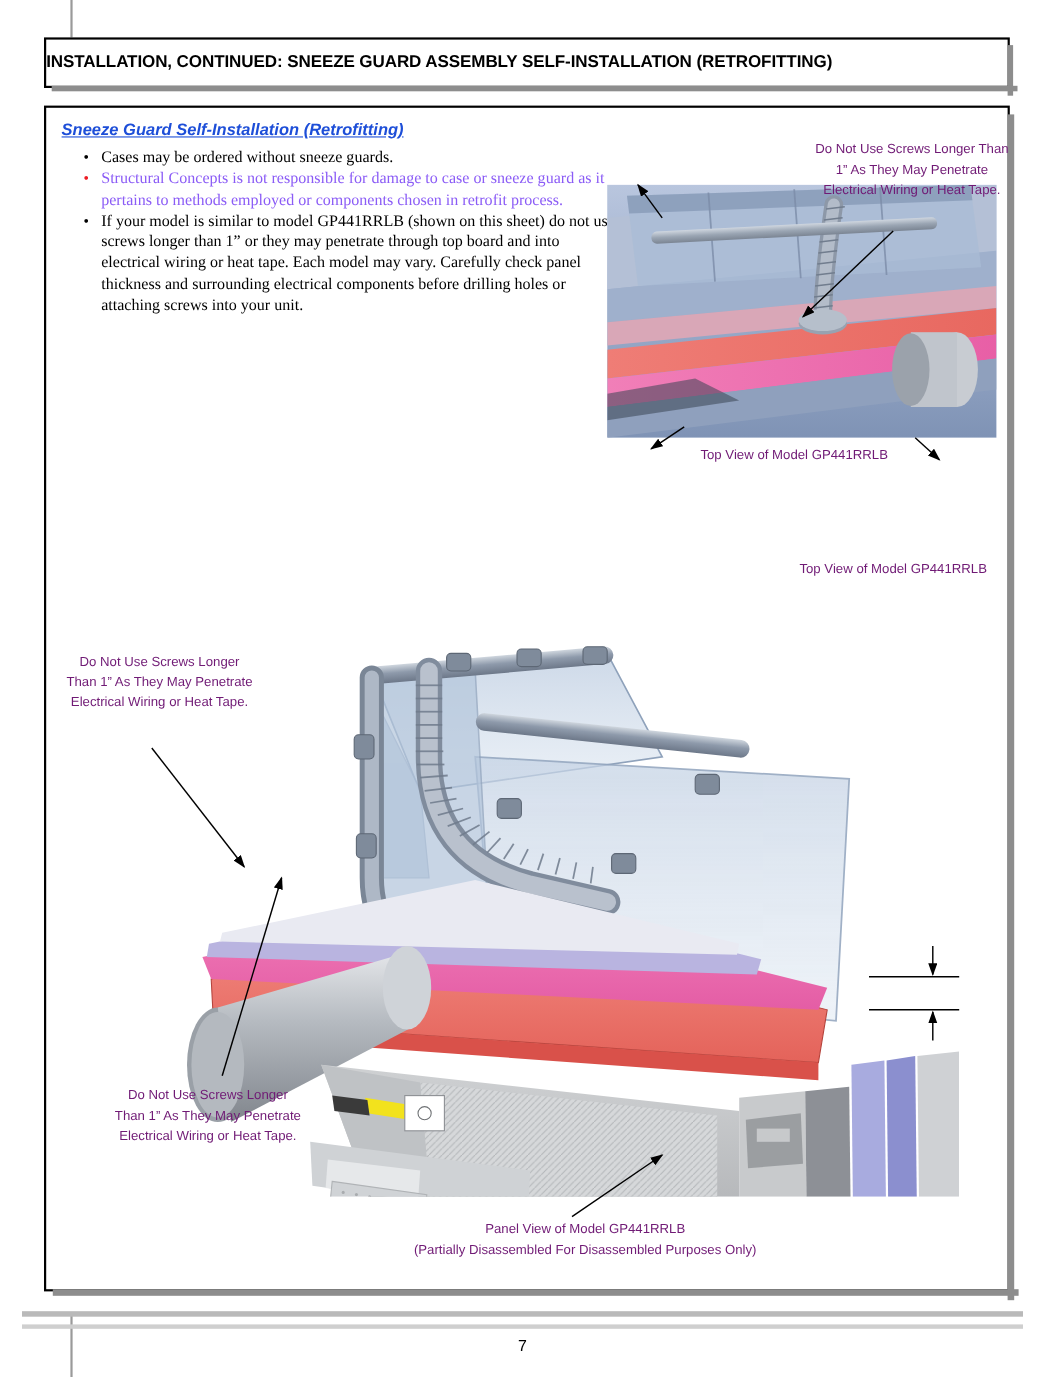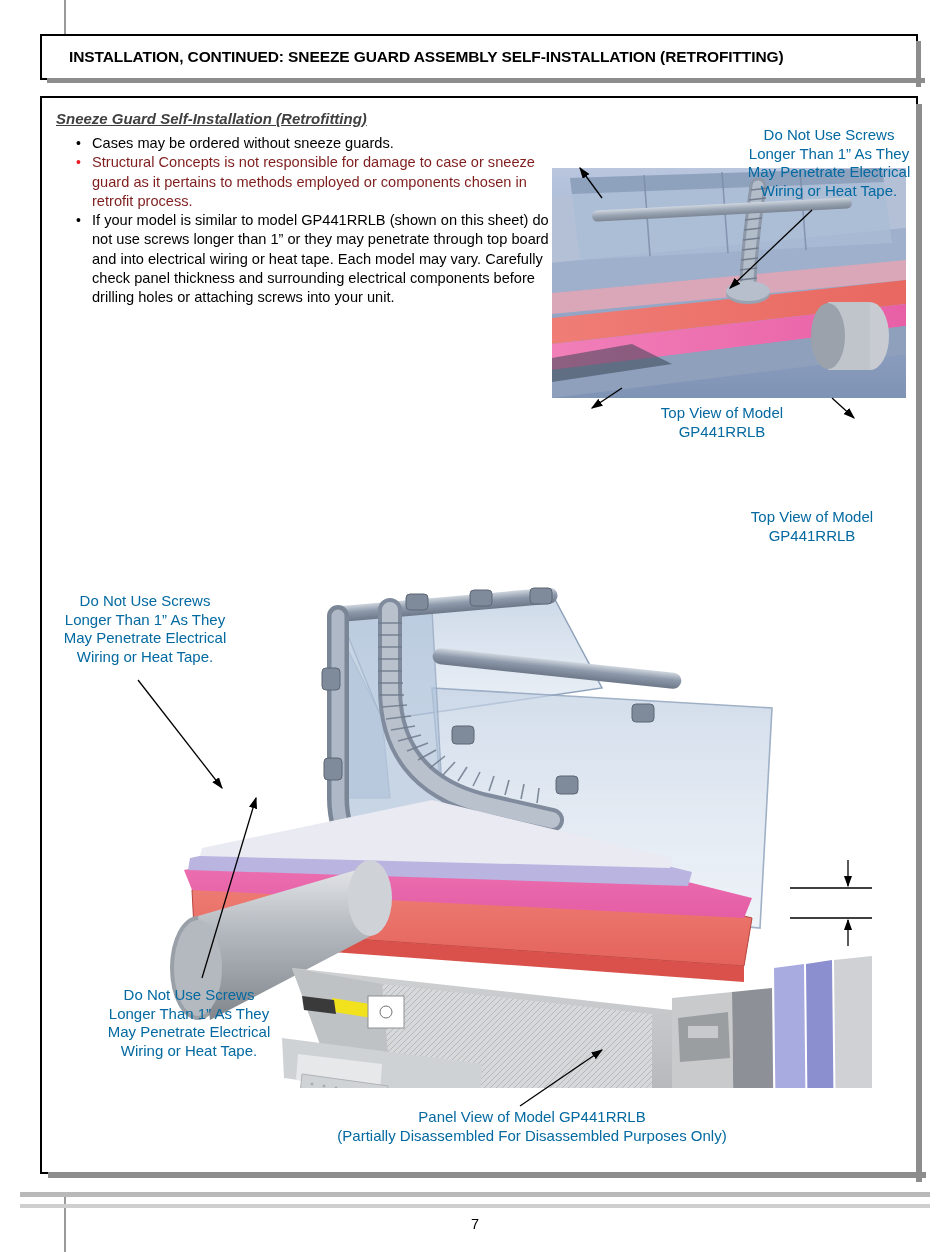--- a/index.html
+++ b/index.html
@@ -38,21 +38,21 @@
     background: #cfcfcf;
   }
 
   
   .header-box {
     position: absolute;
     left: 40px; top: 34px; width: 878px; height: 46px;
     border: 2px solid #000;
     background: #fff;
     display: flex; align-items: center;
-    padding-left: 27px;
+    padding-left: 0;
   }
   .header-box .shadow-r {
     position: absolute; right: -5px; top: 5px; width: 5px; height: 46px;
     background: #8d8d8d;
   }
   .header-box .shadow-b {
     position: absolute; left: 5px; bottom: -5px; width: 878px; height: 5px;
     background: #8d8d8d;
   }
   .header-title {
@@ -77,51 +77,52 @@
     position: absolute; left: 6px; bottom: -6px; width: 878px; height: 6px;
     background: #8d8d8d;
   }
 
   
   .section-heading {
     position: absolute;
     left: 14px; top: 12px;
     font-size: 15px; font-weight: bold; font-style: italic;
     text-decoration: underline;
-    color: #404040;
+    color: #1d4ed8;
   }
   ul.bullets {
     position: absolute;
     left: 28px; top: 36px; width: 490px;
     margin: 0; padding: 0 0 0 22px;
     list-style: none;
   }
   ul.bullets li {
     position: relative;
     font-size: 14.6px;
     line-height: 19.3px;
     color: #000;
     margin-bottom: 0px;
+    font-family: Liberation Serif, serif;
   }
   ul.bullets li::before {
     content: "\2022";
     position: absolute;
     left: -16px; top: 0;
     font-size: 14px;
   }
-  ul.bullets li.red { color: #7f1d1d; }
+  ul.bullets li.red { color: #8b5cf6; }
   ul.bullets li.red::before { color: #ed1c24; }
   .u { text-decoration: underline; }
 
   
   .anno {
     position: absolute;
-    font-size: 15px;
+    font-size: 12px;
     line-height: 18.5px;
-    color: #0369a1;
+    color: #701a75;
     text-align: center;
   }
 
   
   .overlay {
     position: absolute; left: 0; top: 0; width: 878px; height: 1078px;
     pointer-events: none;
   }
 
   

